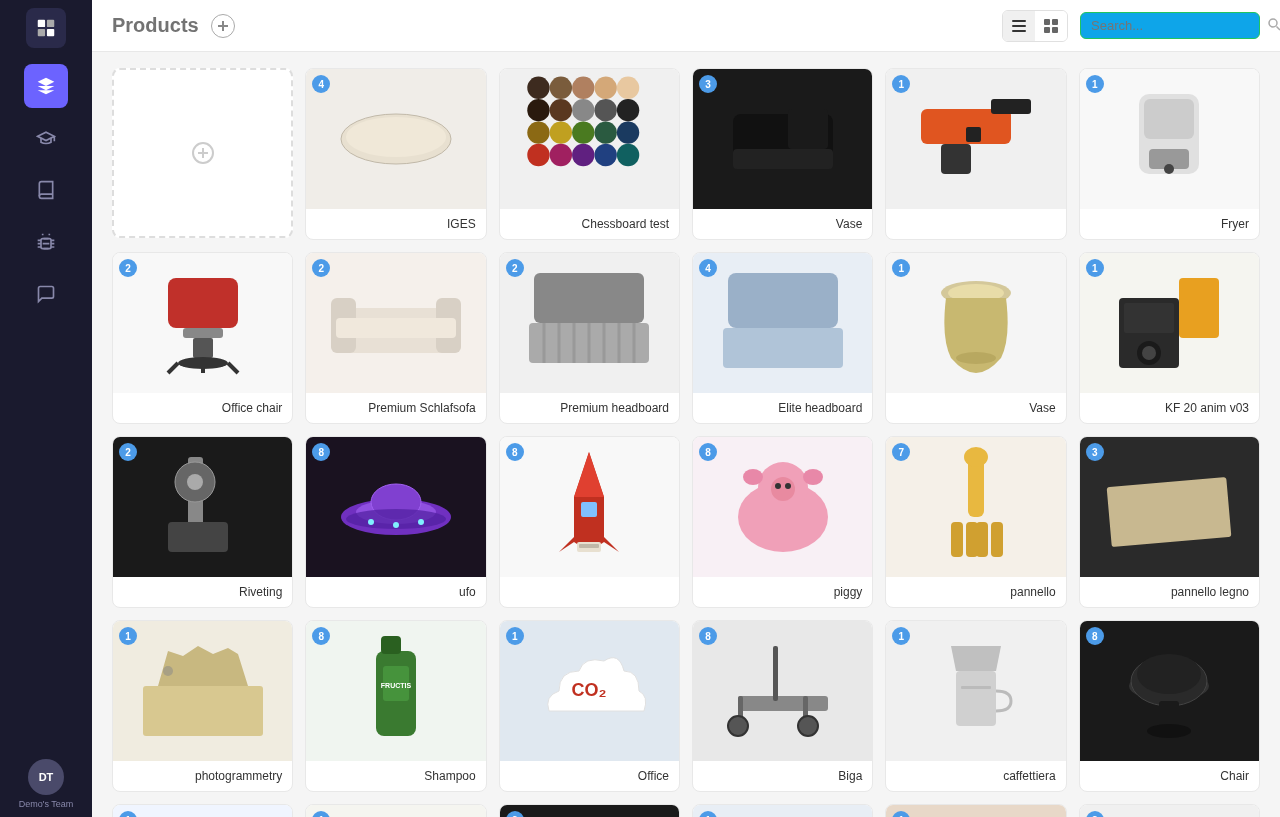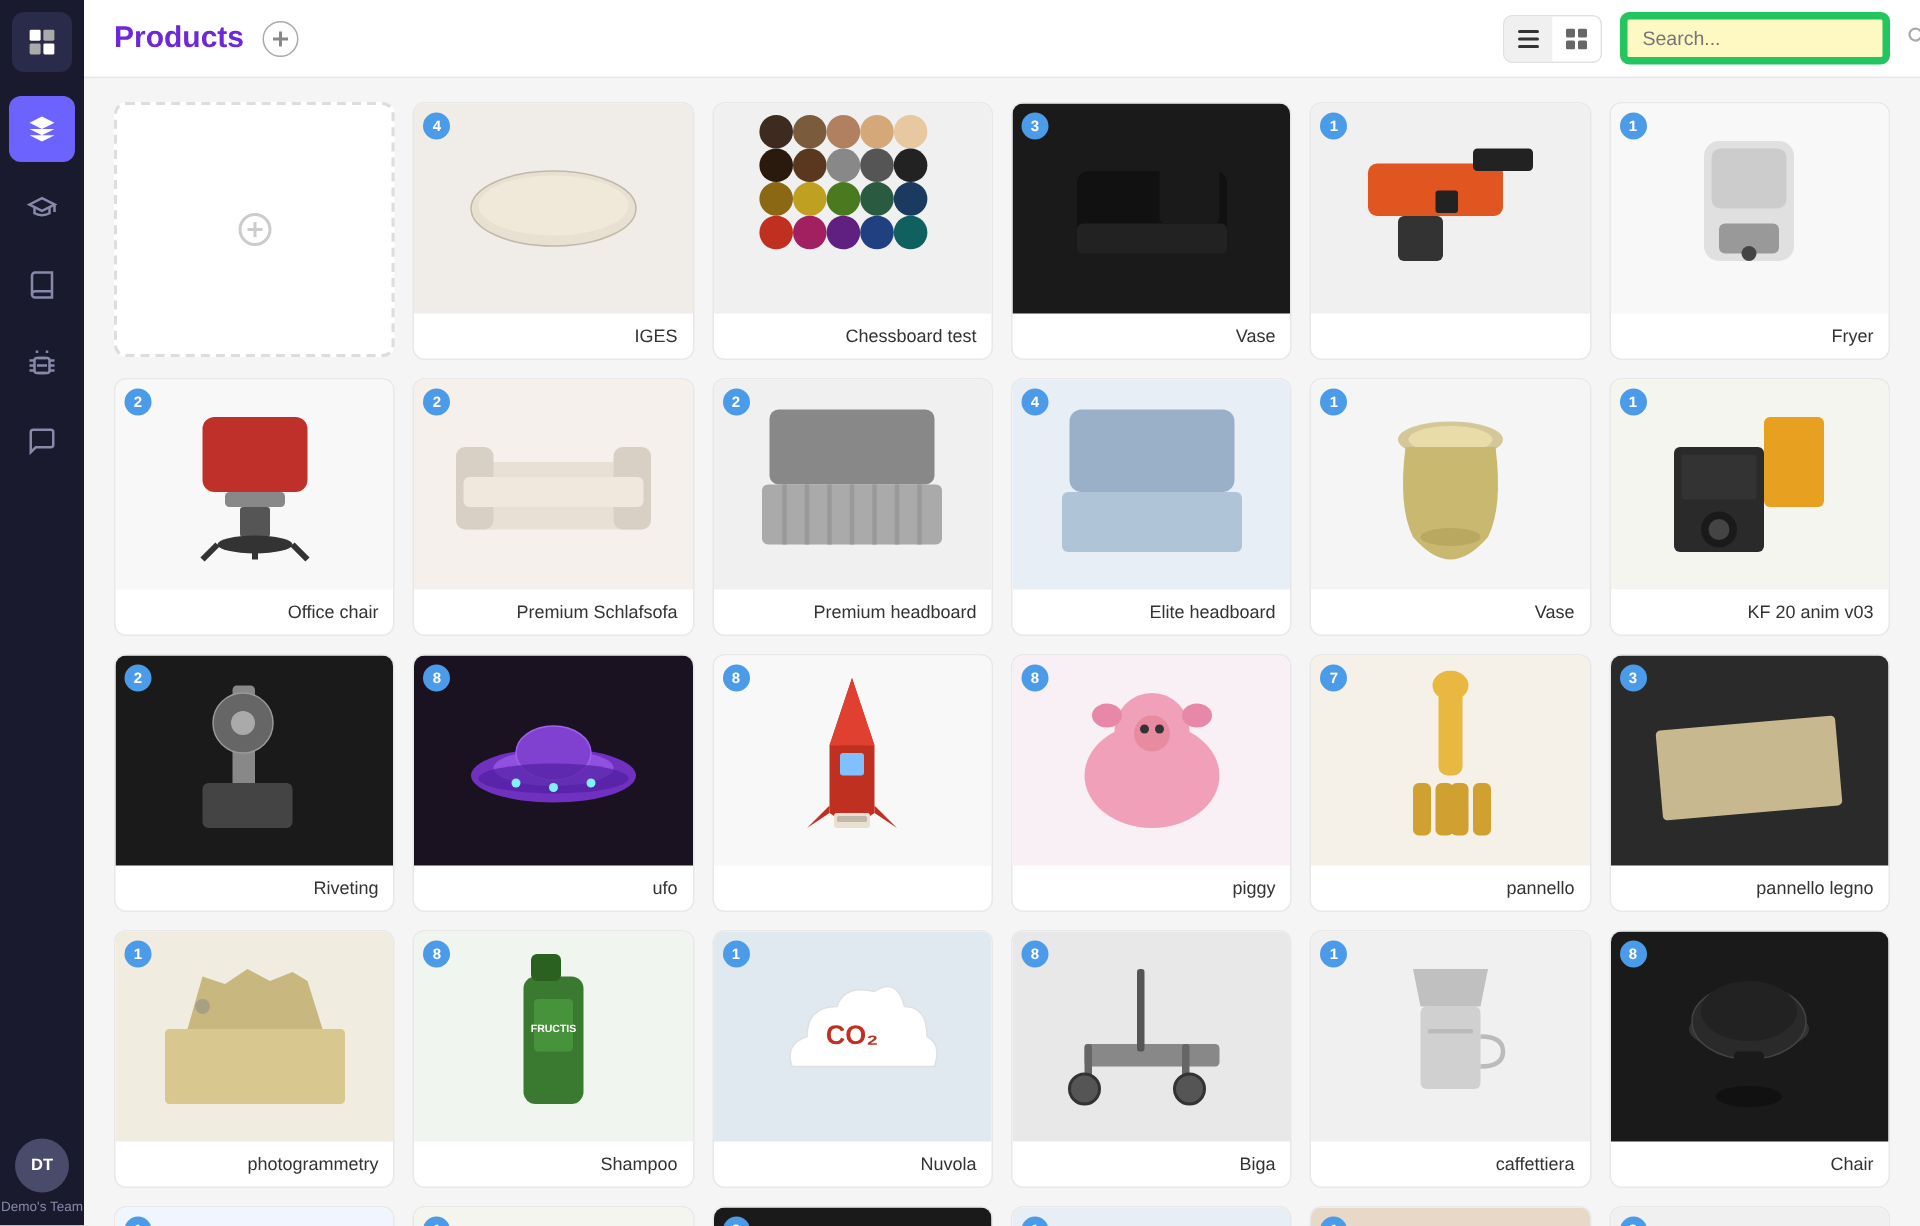--- a/index.html
+++ b/index.html
@@ -1,20 +1,20 @@
 <!DOCTYPE html>
 <html><head>
   <meta charset="utf-8">
   <style>
     * { box-sizing: border-box; margin: 0; padding: 0; }
     body { font-family: -apple-system, BlinkMacSystemFont, 'Segoe UI', sans-serif; background: #f5f5f5; display: flex; height: 100vh; overflow: hidden; }
 
     
     .sidebar {
-      width: 56px;
+      width: 92px;
       background: #1a1a2e;
       display: flex;
       flex-direction: column;
       align-items: center;
       padding: 8px 0;
       flex-shrink: 0;
     }
     .sidebar-logo {
       width: 40px; height: 40px;
       background: #2a2a4a;
@@ -68,21 +68,21 @@
       border-bottom: 1px solid #e8e8e8;
       padding: 0 20px;
       height: 52px;
       display: flex;
       align-items: center;
       flex-shrink: 0;
     }
     .header-title {
       font-size: 20px;
       font-weight: 600;
-      color: #6d28d9;
+      color: #737373;
       margin-right: 12px;
     }
     .add-btn {
       width: 24px; height: 24px;
       border-radius: 50%;
       border: 1.5px solid #aaa;
       background: transparent;
       display: flex; align-items: center; justify-content: center;
       cursor: pointer;
       color: #888;
@@ -101,24 +101,24 @@
       background: white;
       border: none;
       cursor: pointer;
       display: flex; align-items: center; justify-content: center;
       color: #666;
     }
     .view-toggle-btn.active { background: #f0f0f0; color: #333; }
     .search-box {
       display: flex;
       align-items: center;
-      border: 5px solid #22c55e;
+      border: 1px solid #22c55e;
       border-radius: 6px;
       padding: 4px 10px;
-      background: #fef9c3;
+      background: #0ea5e9;
       width: 180px;
     }
     .search-input {
       border: none;
       outline: none;
       font-size: 13px;
       color: #333;
       flex: 1;
       background: transparent;
     }
@@ -572,21 +572,21 @@
       </div>
 
       <div class="product-card">
         <div class="product-thumb" style="background:#e0e8f0;">
           <div class="product-badge blue">1</div>
           <svg width="130" height="110" viewBox="0 0 130 110">
             <path d="M25 75 Q20 60 35 55 Q35 35 55 35 Q60 20 80 25 Q95 15 100 35 Q115 35 115 55 Q125 60 120 75 Z" fill="white" stroke="#e0e0e0" stroke-width="1"></path>
             <text x="65" y="60" text-anchor="middle" font-size="18" fill="#c03020" font-weight="bold">CO₂</text>
           </svg>
         </div>
-        <div class="product-name">Nuvola</div>
+        <div class="product-name">Office</div>
       </div>
 
       <div class="product-card">
         <div class="product-thumb" style="background:#e8e8e8;">
           <div class="product-badge blue">8</div>
           <svg width="130" height="110" viewBox="0 0 130 110">
             <rect x="20" y="60" width="90" height="15" rx="3" fill="#888"></rect>
             <rect x="20" y="60" width="5" height="35" rx="2" fill="#666"></rect>
             <rect x="85" y="60" width="5" height="35" rx="2" fill="#666"></rect>
             <rect x="55" y="10" width="5" height="55" rx="2" fill="#555"></rect>

